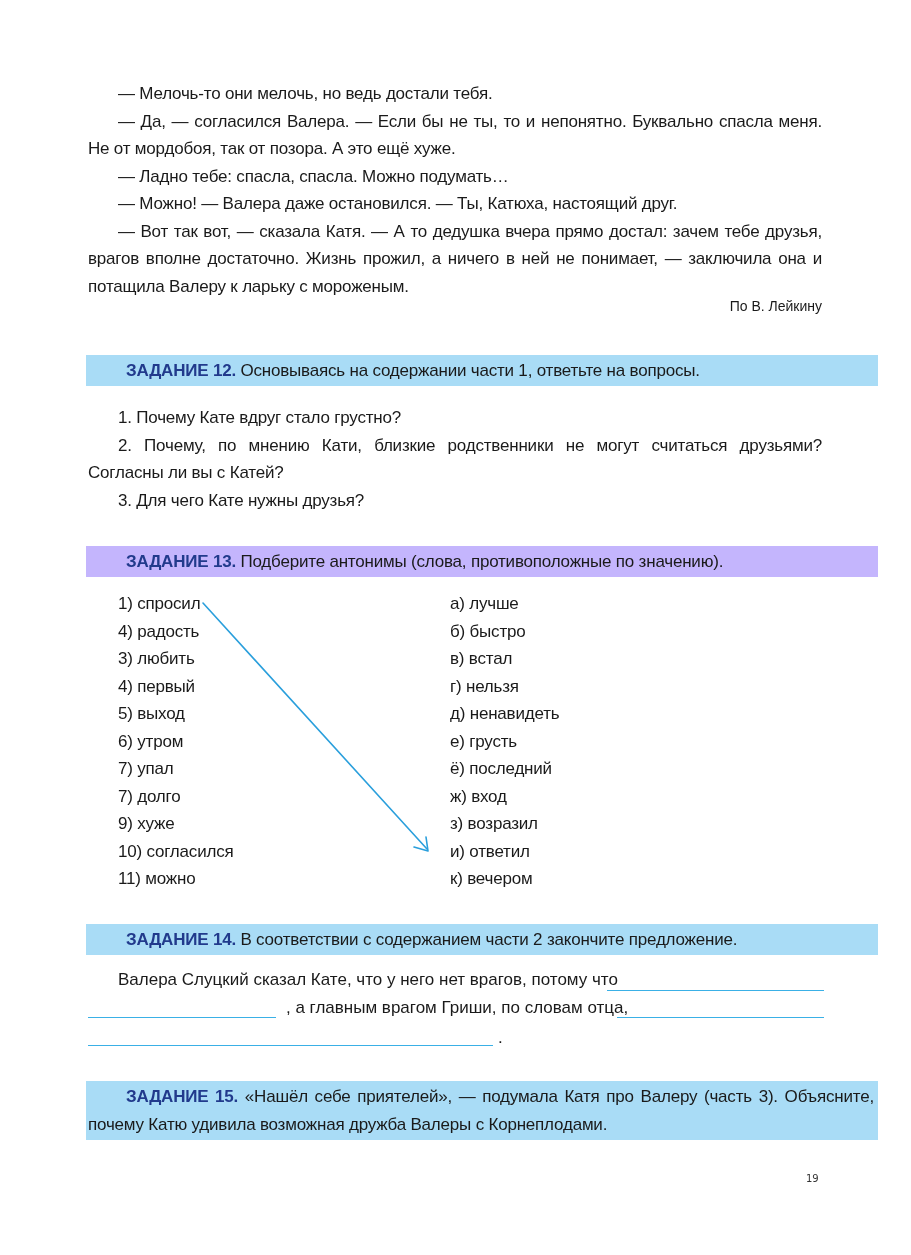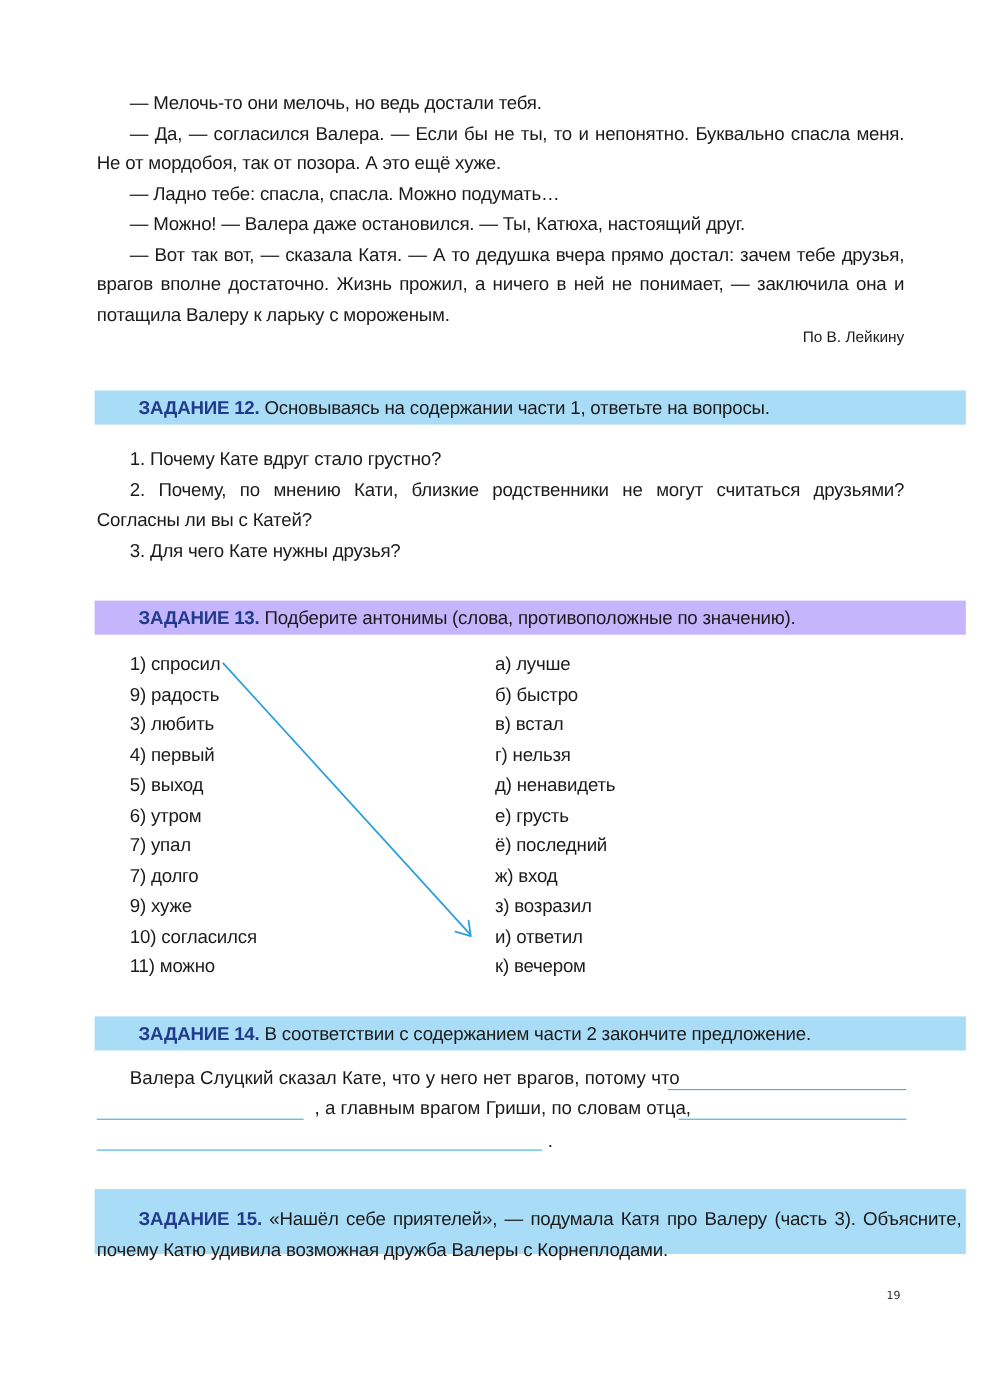--- a/index.html
+++ b/index.html
@@ -14,21 +14,21 @@
     .source { position: absolute; top: 298px; right: 89px; font-size: 14px; }
     .banner {
       position: absolute; left: 86px; width: 792px; background: #a9dcf6;
       font-size: 17px; letter-spacing: -0.2px; color: #1a1a1a; box-sizing: border-box;
     }
     .banner .tag { color: #213a8c; font-weight: bold; }
     .b1 { top: 355px; height: 31px; line-height: 31px; padding-left: 40px; }
     .b2 { top: 546px; height: 31px; line-height: 31px; padding-left: 40px; }
     .b3 { top: 924px; height: 31px; line-height: 31px; padding-left: 40px; }
     .b4 { top: 1081px; height: 59px; padding: 2px 4px 0 2px; line-height: 27.5px; }
-    .b4 .p { text-align: justify; margin-top: 12px; }
+    .b4 .p { text-align: justify; }
     .q { position: absolute; top: 404px; left: 88px; width: 734px; }
     .cols { position: absolute; top: 590px; left: 118px; width: 600px; }
     .col { position: absolute; top: 0; }
     .col-left { left: 0; }
     .col-right { left: 332px; }
     .item { font-size: 17px; line-height: 27.5px; height: 27.5px; white-space: nowrap; letter-spacing: -0.2px; }
     .arrow { position: absolute; left: 0; top: 0; pointer-events: none; }
     .line { position: absolute; font-size: 17px; white-space: nowrap; }
     .blank { position: absolute; height: 0; border-bottom: 1.5px solid #3ab0e6; }
     .pagenum { position: absolute; top: 1173px; left: 806px; font-family: "DejaVu Sans", sans-serif; font-size: 10px; color: #333; }
@@ -53,21 +53,21 @@
   <p class="p ind">2. Почему, по мнению Кати, близкие родственники не могут считаться друзьями? Согласны ли вы с Катей?</p>
   <p class="p ind">3. Для чего Кате нужны друзья?</p>
 </div>
 
 <div class="banner b2" style="background: #c4b5fd;">
   <span class="tag">ЗАДАНИЕ 13.</span><span> Подберите антонимы (слова, противоположные по значению).</span>
 </div>
 <div class="cols">
   <div class="col col-left" id="leftCol">
       <div class="item">1) спросил</div>
-      <div class="item">9) радость</div>
+      <div class="item">4) радость</div>
       <div class="item">3) любить</div>
       <div class="item">4) первый</div>
       <div class="item">5) выход</div>
       <div class="item">6) утром</div>
       <div class="item">7) упал</div>
       <div class="item">7) долго</div>
       <div class="item">9) хуже</div>
       <div class="item">10) согласился</div>
       <div class="item">11) можно</div>
     </div>

